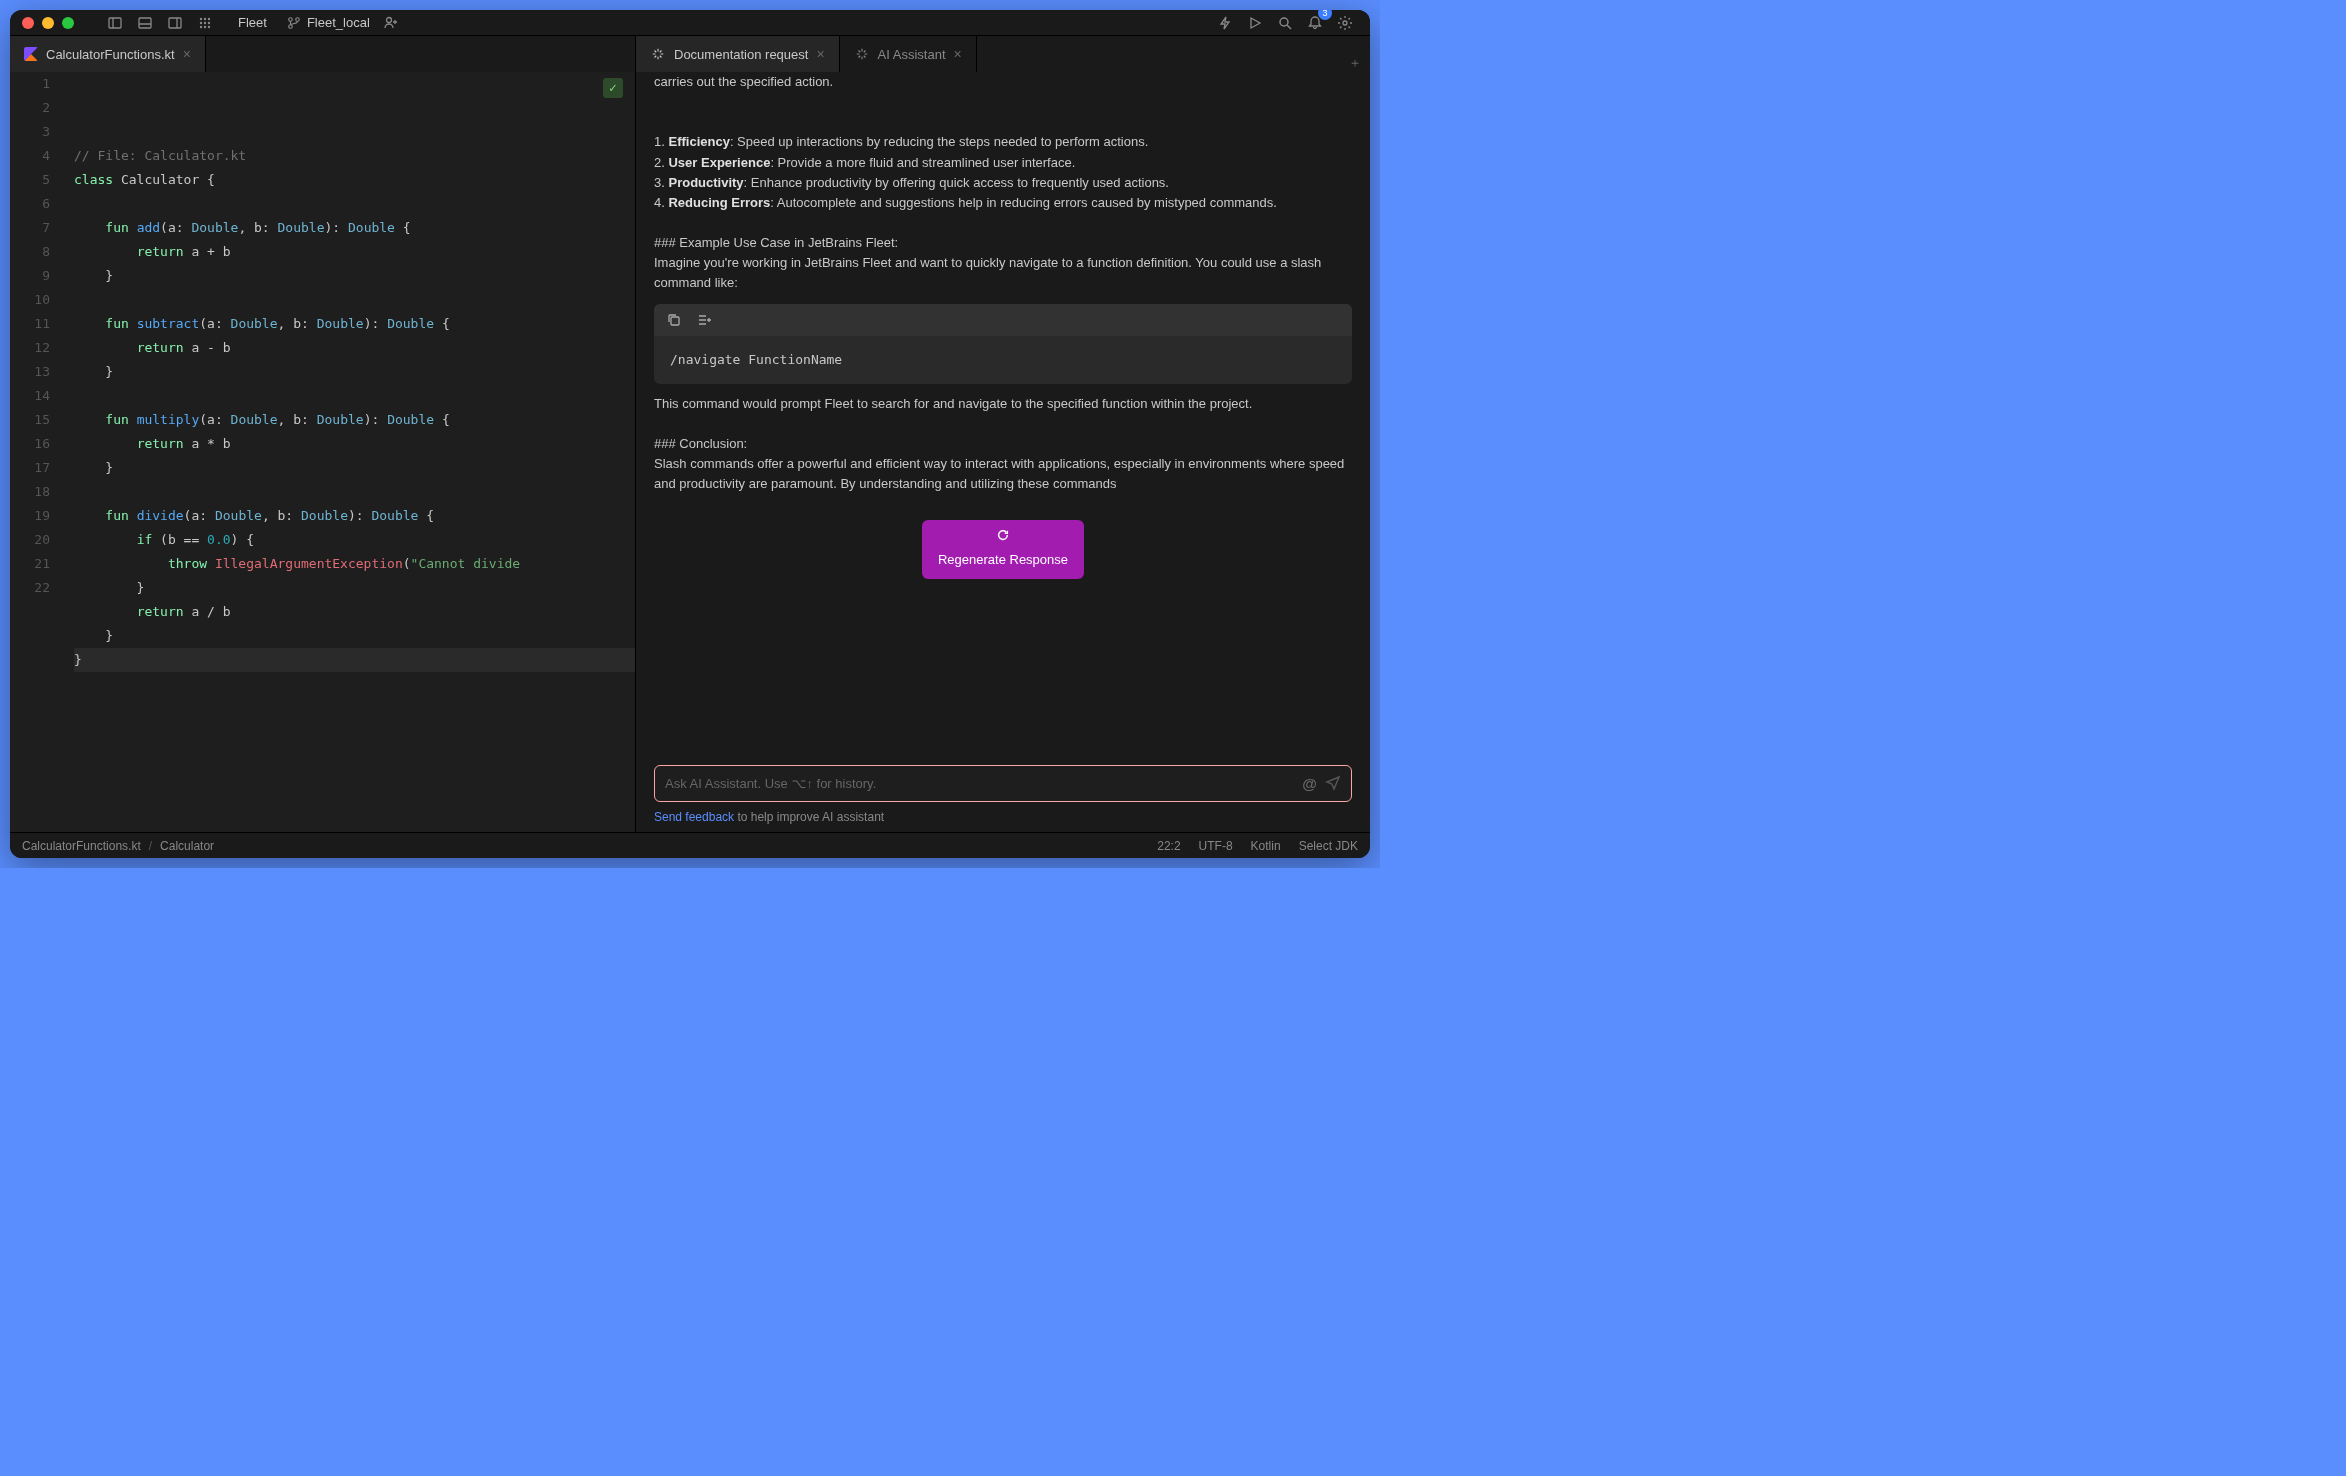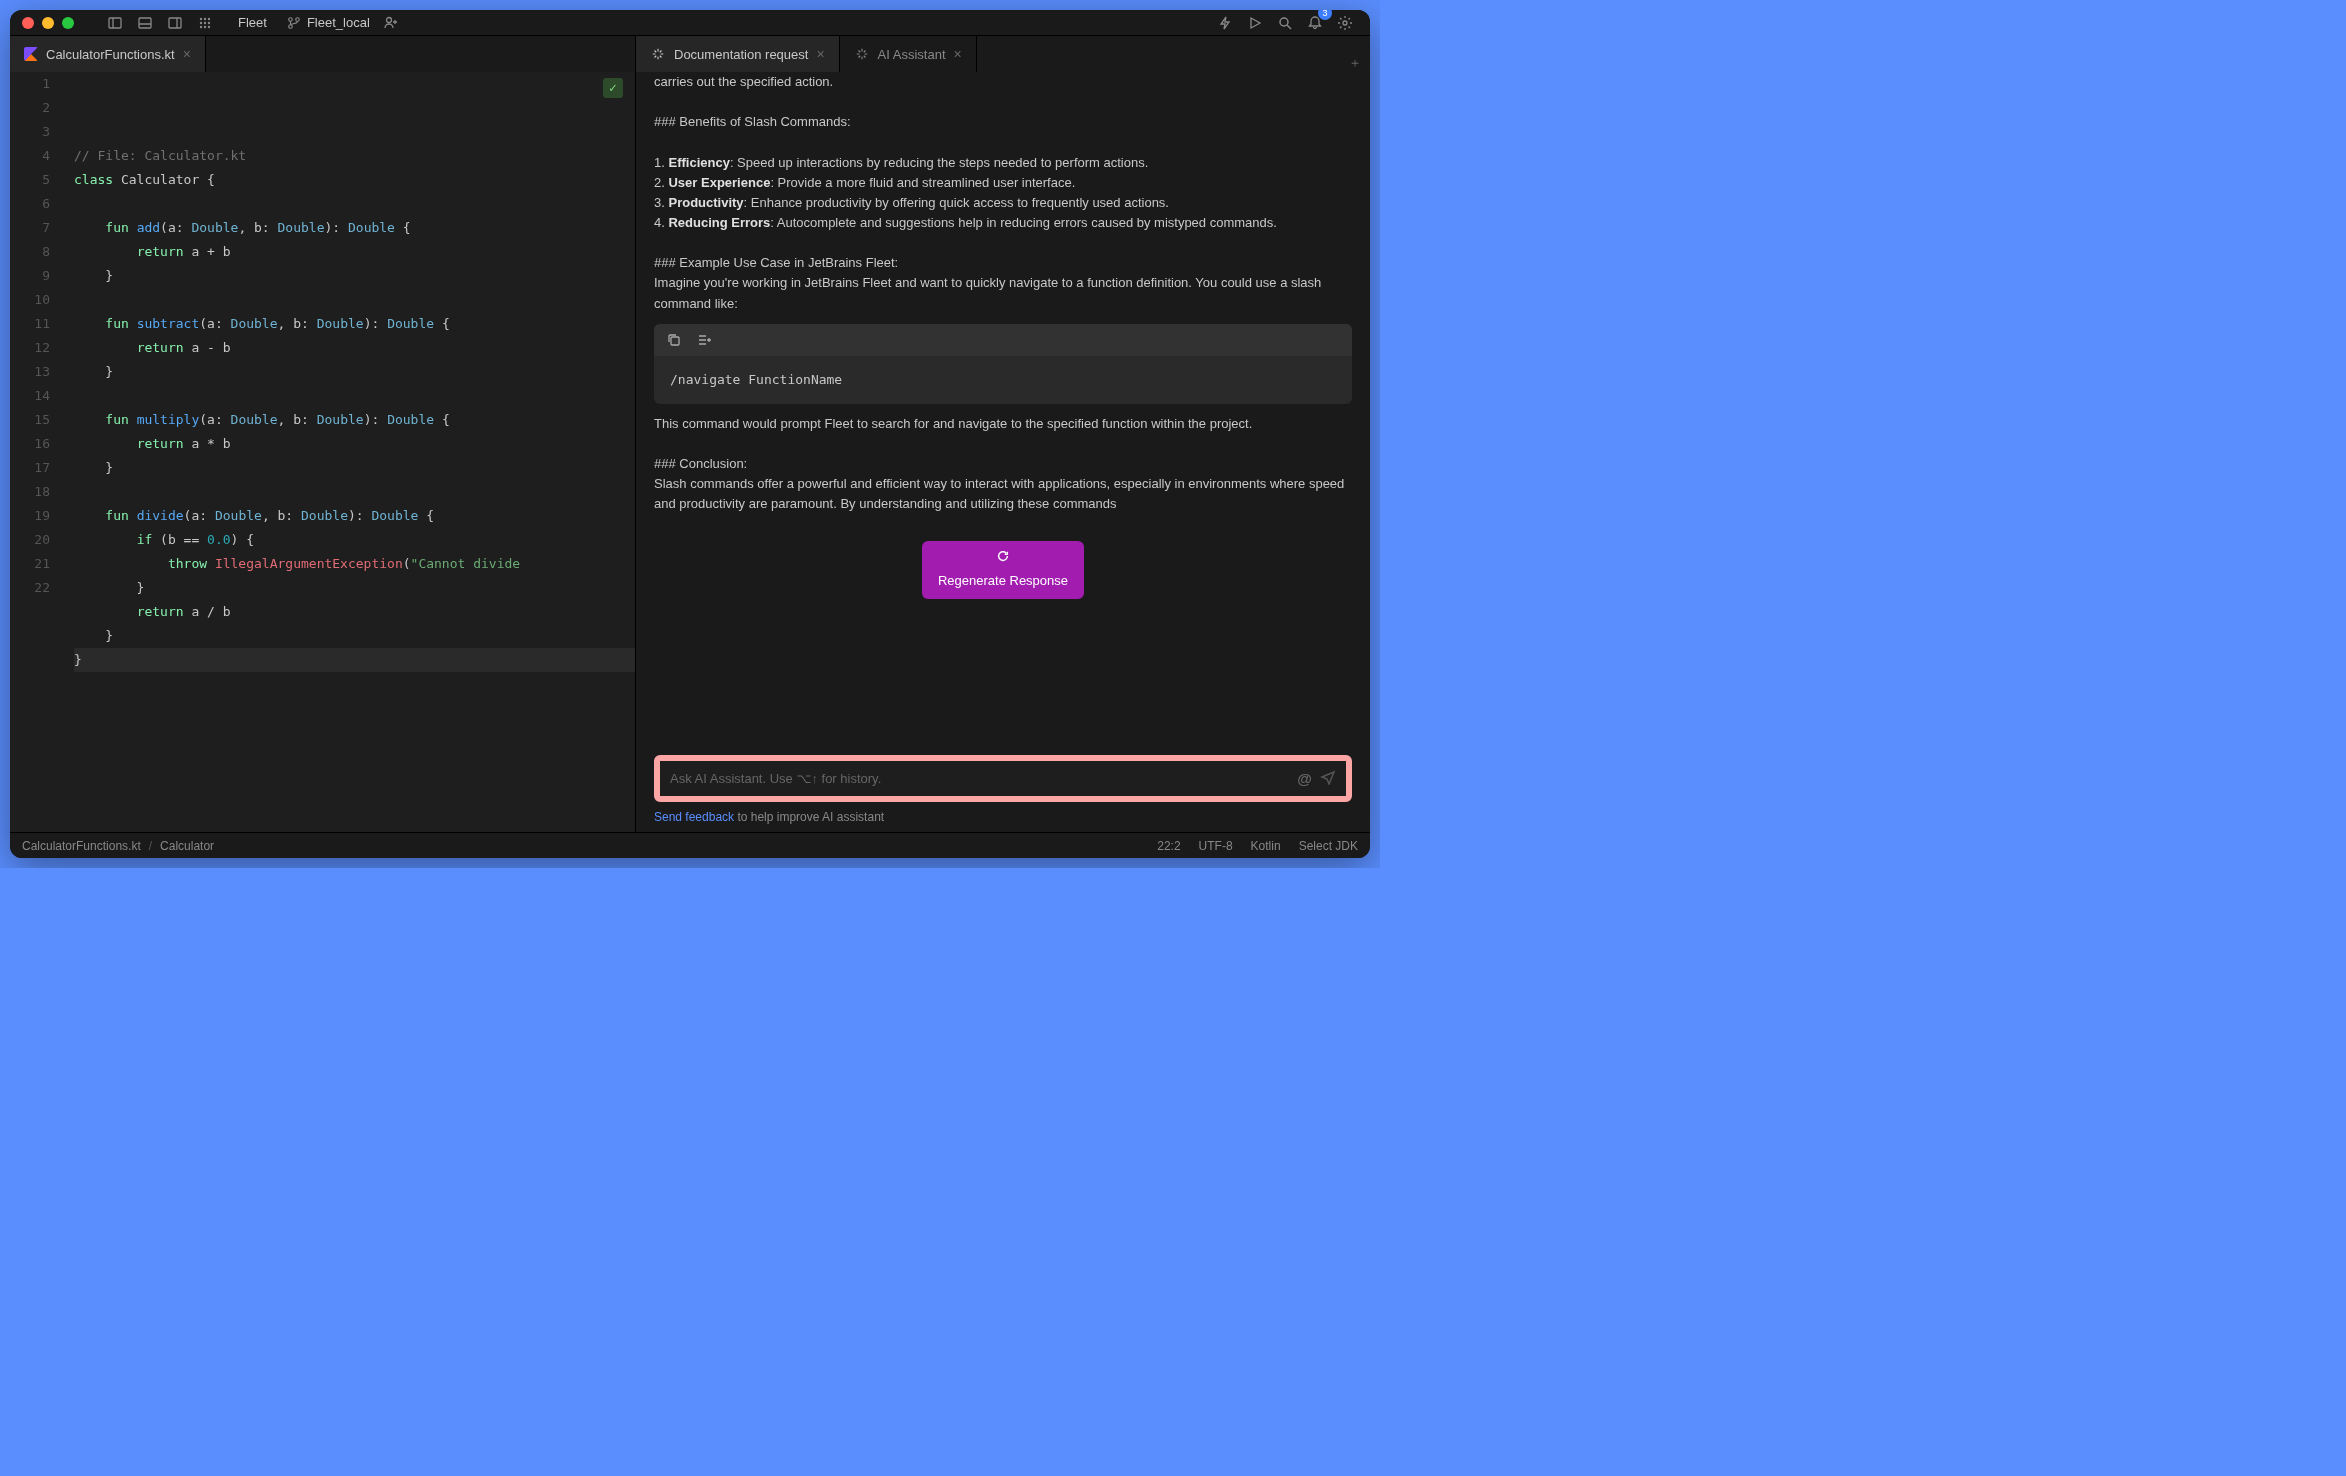--- a/index.html
+++ b/index.html
@@ -121,21 +121,21 @@
   background: #a21caf; color: #fff;
   padding: 8px 16px; border-radius: 6px;
   font-size: 13px; cursor: pointer;
   margin: 26px auto;
   width: fit-content;
   flex-direction: column;
 }
 .ai-input-wrap { padding: 8px 18px; }
 .ai-input {
   display: flex; align-items: center;
-  background: #1e1e1e; border: 6px solid #fca5a5;
+  background: #1e1e1e; border: 1px solid #fca5a5;
   border-radius: 6px; padding: 8px 10px;
   gap: 8px;
 }
 .ai-input input {
   flex: 1; background: transparent; border: none; outline: none;
   color: #c8c8c8; font-size: 13px;
 }
 .ai-input input::placeholder { color: #666; }
 .at-icon { color: #666; font-size: 15px; font-weight: 600; }
 .send-icon { color: #555; }
@@ -326,21 +326,20 @@
               </svg>
             </span>
             <span>AI Assistant</span>
             <span class="tab-close">×</span>
           </div>
           <span class="new-tab">＋</span>
       </div>
       <div class="ai-content">
         <p><span>carries out the specified action.</span></p>
         <br>
-        <p>### Benefits of Slash Commands:</p>
         <br>
         <p><span>1. </span><strong>Efficiency</strong><span>: Speed up interactions by reducing the steps needed to perform actions.</span></p>
         <p><span>2. </span><strong>User Experience</strong><span>: Provide a more fluid and streamlined user interface.</span></p>
         <p><span>3. </span><strong>Productivity</strong><span>: Enhance productivity by offering quick access to frequently used actions.</span></p>
         <p><span>4. </span><strong>Reducing Errors</strong><span>: Autocomplete and suggestions help in reducing errors caused by mistyped commands.</span></p>
         <br>
         <p>### Example Use Case in JetBrains Fleet:</p>
         <p>Imagine you're working in JetBrains Fleet and want to quickly navigate to a function definition. You could use a slash command like:</p>
         <div class="code-block">
           <div class="code-block-header">

